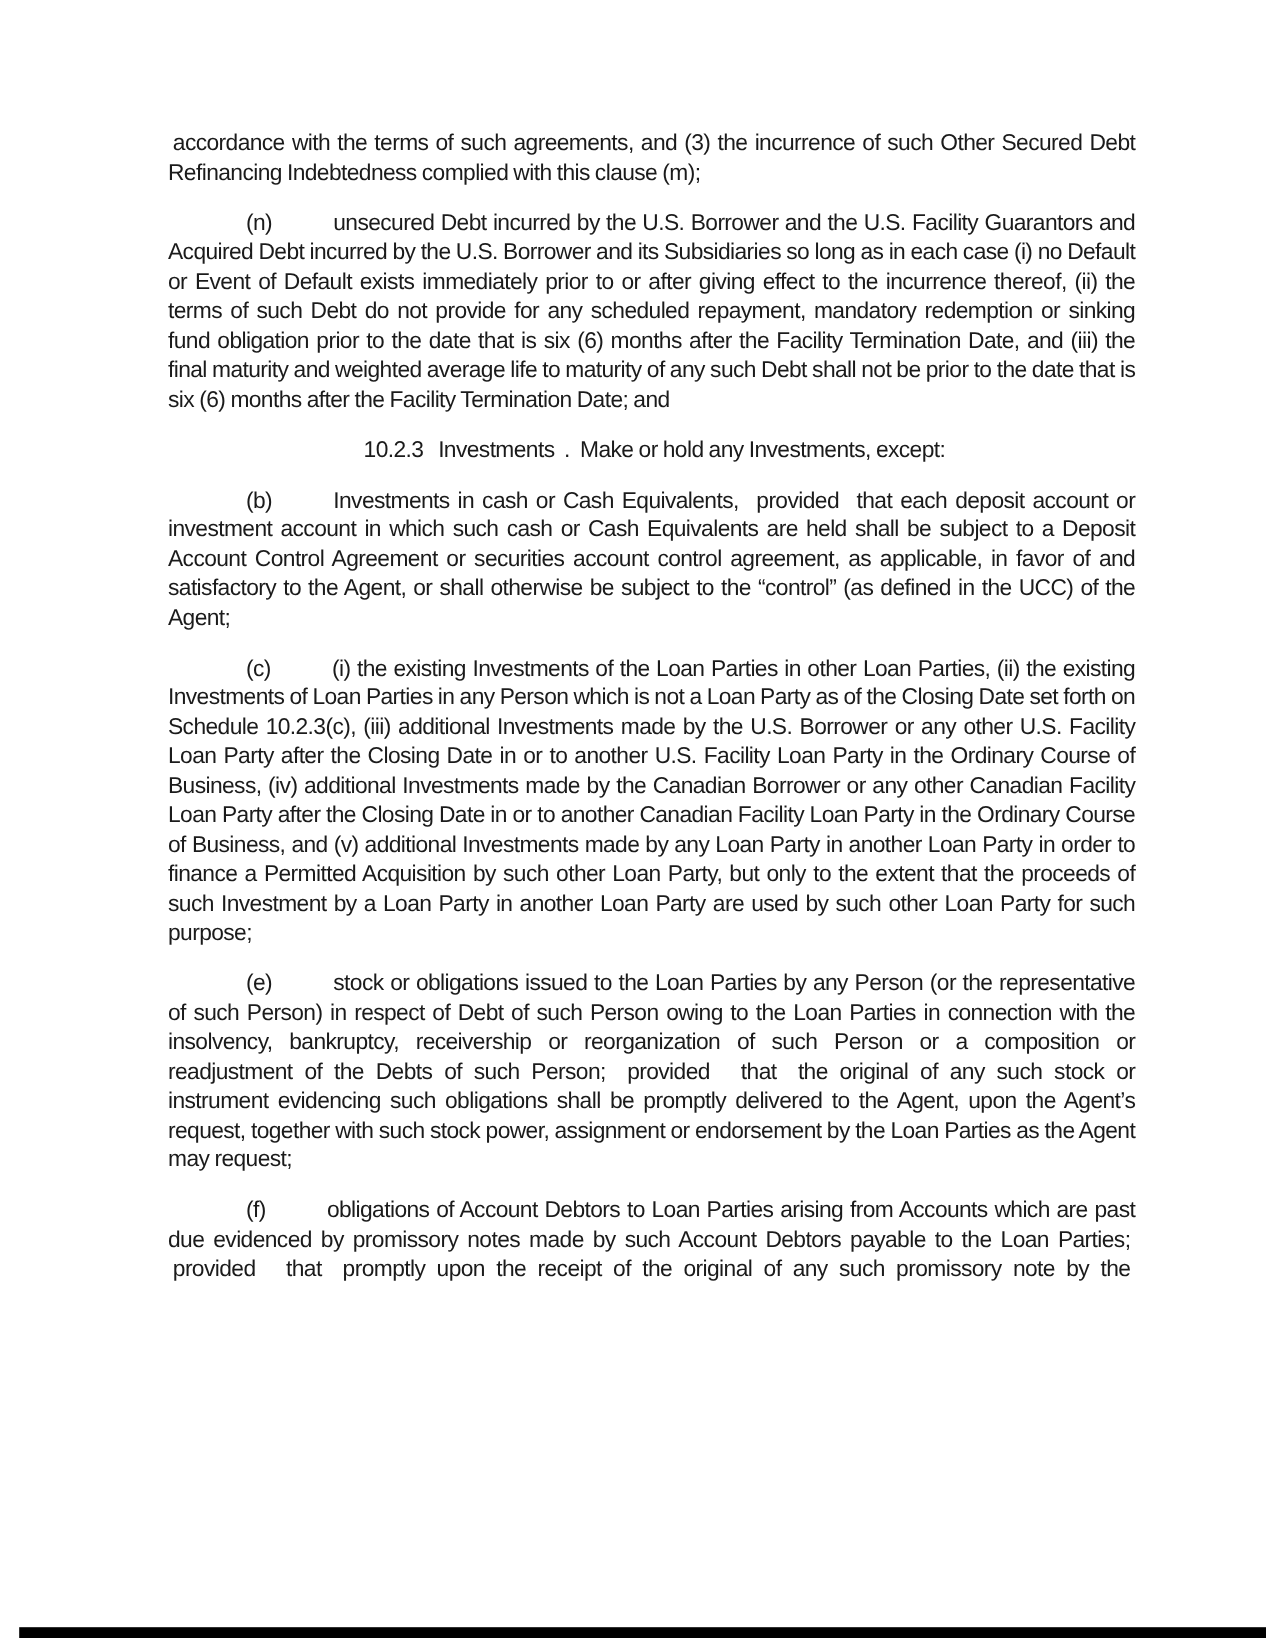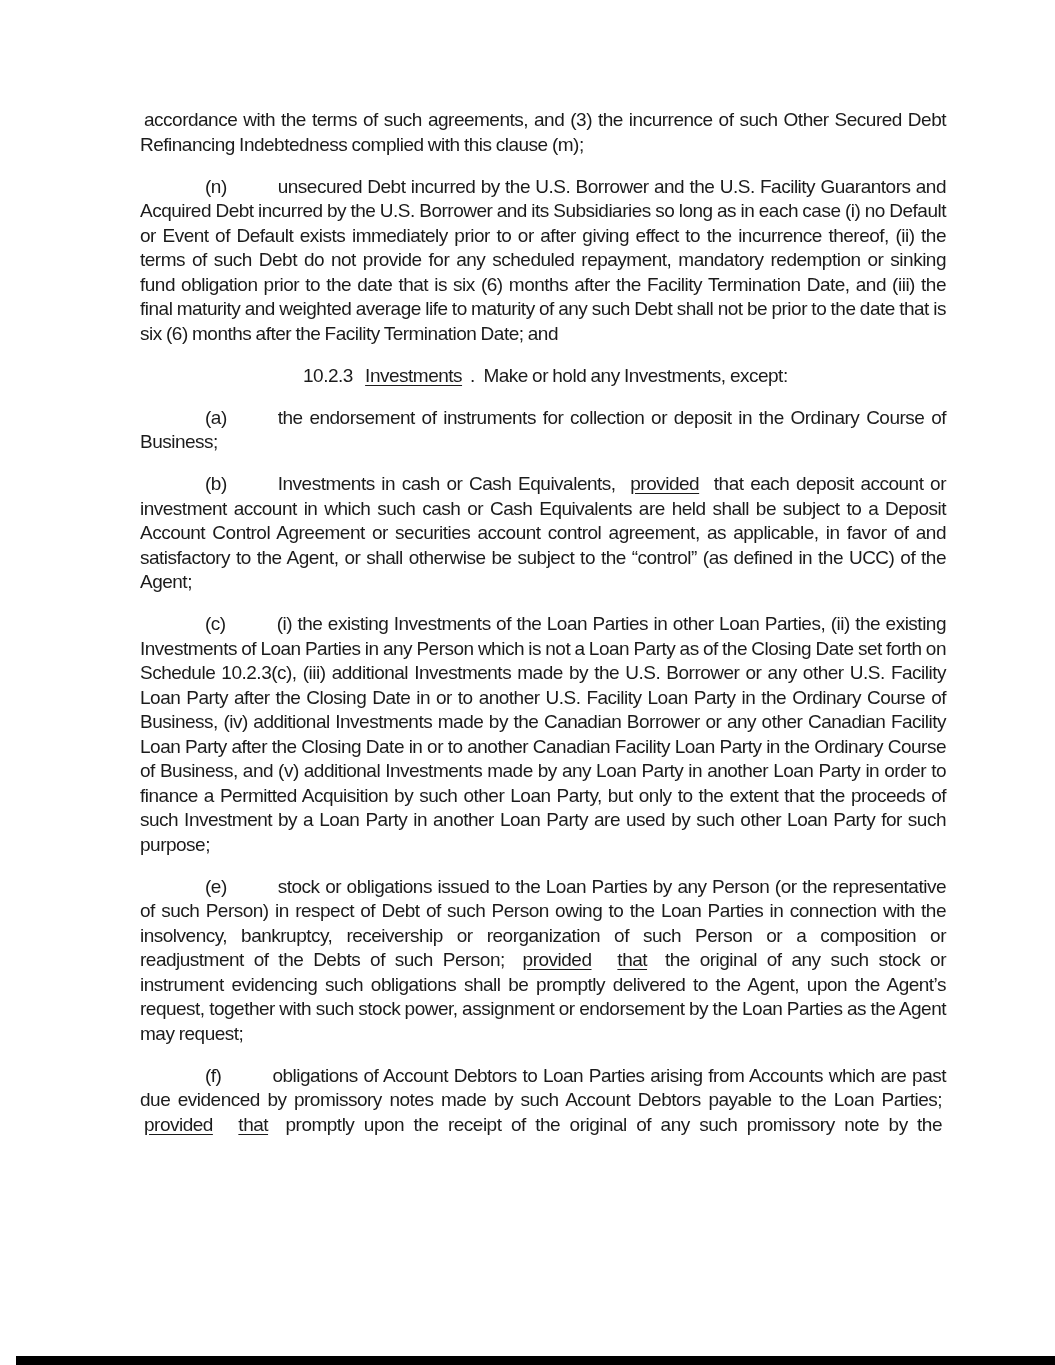--- a/index.html
+++ b/index.html
@@ -37,21 +37,20 @@
   p.para.heading {
     text-indent: 159px;
     text-align: left;
   }
   p.para.justify-last { text-align-last: justify; }
   .tab {
     display: inline-block;
     width: 35px;
   }
   .u {
-    text-decoration: underline;
     text-underline-offset: 3px;
   }
   .page-number {
     position: absolute;
     top: 1281px;
     left: 0;
     width: 100%;
     text-align: center;
     font-size: 19px;
     line-height: 24.5px;
@@ -67,20 +66,19 @@
   }
 </style>
 </head>
 <body>
 
 <div class="page">
   <div class="doc-body">
       <p class="para plain"><span>accordance with the terms of such agreements, and (3) the incurrence of such Other Secured Debt Refinancing Indebtedness complied with this clause (m);</span></p>
       <p class="para lettered"><span>(n)</span><span class="tab"></span><span>unsecured Debt incurred by the U.S. Borrower and the U.S. Facility Guarantors and Acquired Debt incurred by the U.S. Borrower and its Subsidiaries so long as in each case (i) no Default or Event of Default exists immediately prior to or after giving effect to the incurrence thereof, (ii) the terms of such Debt do not provide for any scheduled repayment, mandatory redemption or sinking fund obligation prior to the date that is six (6) months after the Facility Termination Date, and (iii) the final maturity and weighted average life to maturity of any such Debt shall not be prior to the date that is six (6) months after the Facility Termination Date; and</span></p>
       <p class="para heading"><span>10.2.3 </span><span class="u">Investments</span><span>.&nbsp; Make or hold any Investments, except:</span></p>
-      <p class="para lettered"><span>(a)</span><span class="tab"></span><span>the endorsement of instruments for collection or deposit in the Ordinary Course of Business;</span></p>
       <p class="para lettered"><span>(b)</span><span class="tab"></span><span>Investments in cash or Cash Equivalents, </span><span class="u">provided</span><span> that each deposit account or investment account in which such cash or Cash Equivalents are held shall be subject to a Deposit Account Control Agreement or securities account control agreement, as applicable, in favor of and satisfactory to the Agent, or shall otherwise be subject to the “control” (as defined in the UCC) of the Agent;</span></p>
       <p class="para lettered"><span>(c)</span><span class="tab"></span><span>(i) the existing Investments of the Loan Parties in other Loan Parties, (ii) the existing Investments of Loan Parties in any Person which is not a Loan Party as of the Closing Date set forth on Schedule 10.2.3(c), (iii) additional Investments made by the U.S. Borrower or any other U.S. Facility Loan Party after the Closing Date in or to another U.S. Facility Loan Party in the Ordinary Course of Business, (iv) additional Investments made by the Canadian Borrower or any other Canadian Facility Loan Party after the Closing Date in or to another Canadian Facility Loan Party in the Ordinary Course of Business, and (v) additional Investments made by any Loan Party in another Loan Party in order to finance a Permitted Acquisition by such other Loan Party, but only to the extent that the proceeds of such Investment by a Loan Party in another Loan Party are used by such other Loan Party for such purpose;</span></p>
       <p class="para lettered"><span>(e)</span><span class="tab"></span><span>stock or obligations issued to the Loan Parties by any Person (or the representative of such Person) in respect of Debt of such Person owing to the Loan Parties in connection with the insolvency, bankruptcy, receivership or reorganization of such Person or a composition or readjustment of the Debts of such Person; </span><span class="u">provided</span><span> </span><span class="u">that</span><span> the original of any such stock or instrument evidencing such obligations shall be promptly delivered to the Agent, upon the Agent’s request, together with such stock power, assignment or endorsement by the Loan Parties as the Agent may request;</span></p>
       <p class="para lettered justify-last"><span>(f)</span><span class="tab"></span><span>obligations of Account Debtors to Loan Parties arising from Accounts which are past due evidenced by promissory notes made by such Account Debtors payable to the Loan Parties; </span><span class="u">provided</span><span> </span><span class="u">that</span><span> promptly upon the receipt of the original of any such promissory note by the</span></p>
     </div>
   <div class="scan-edge-bottom"></div>
 </div>
 
 </body></html>

